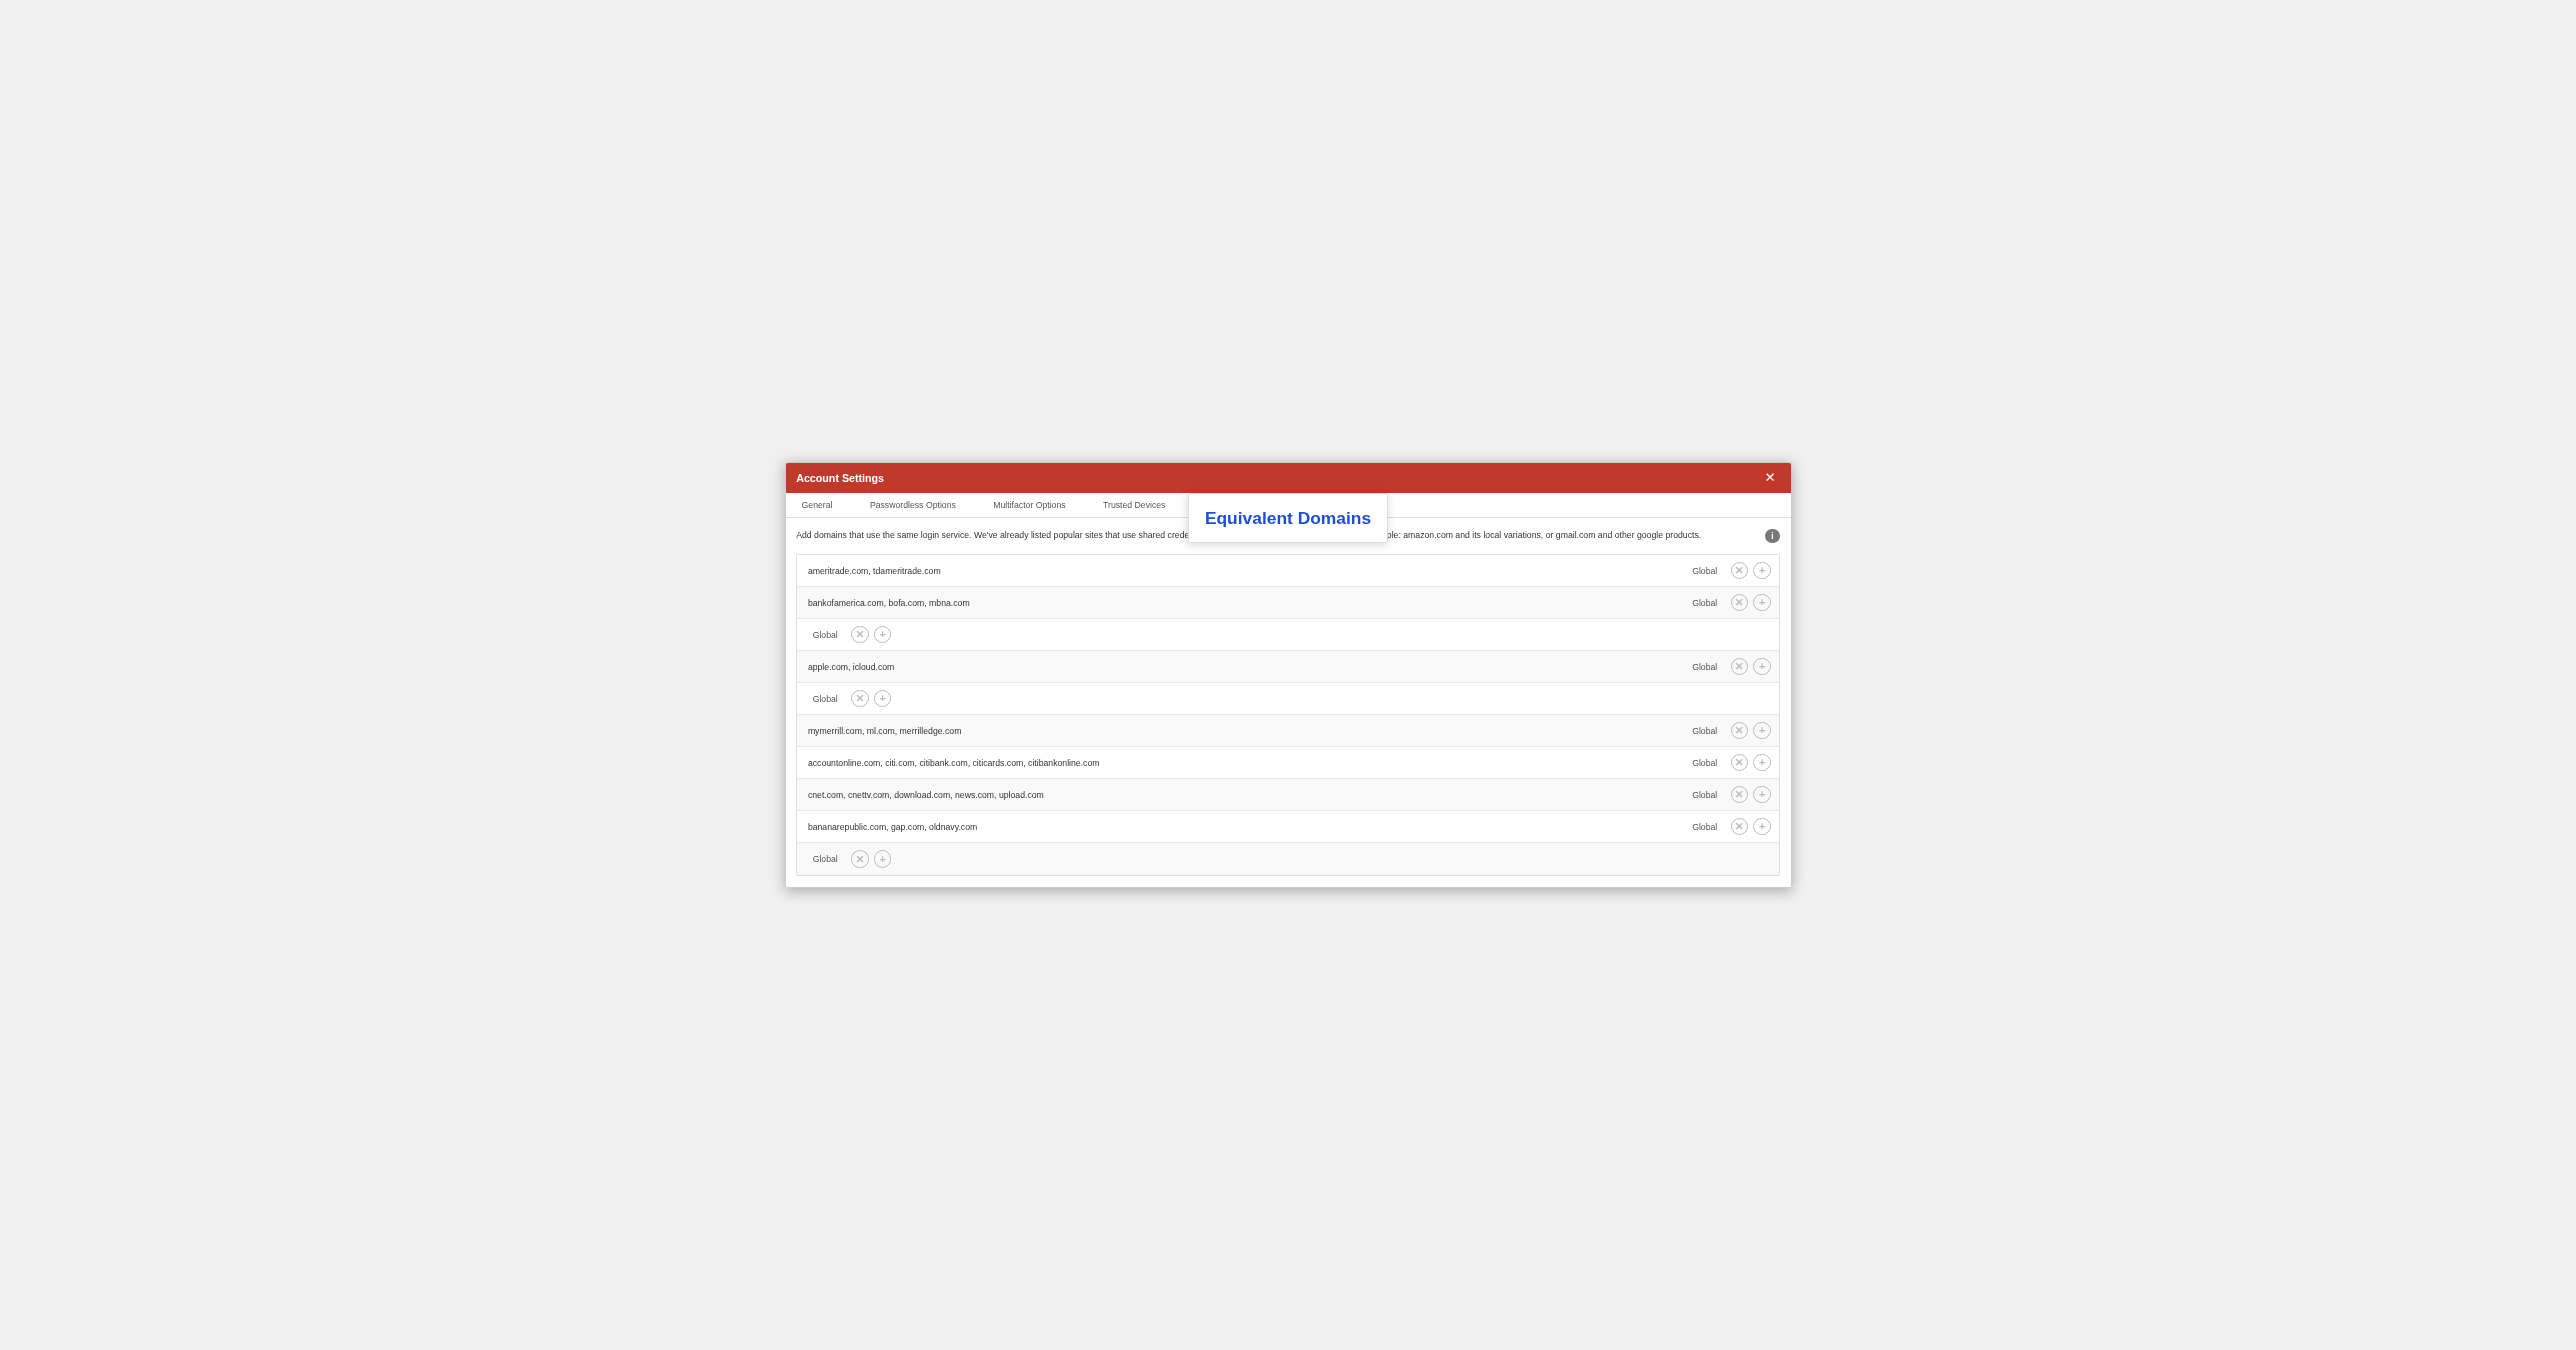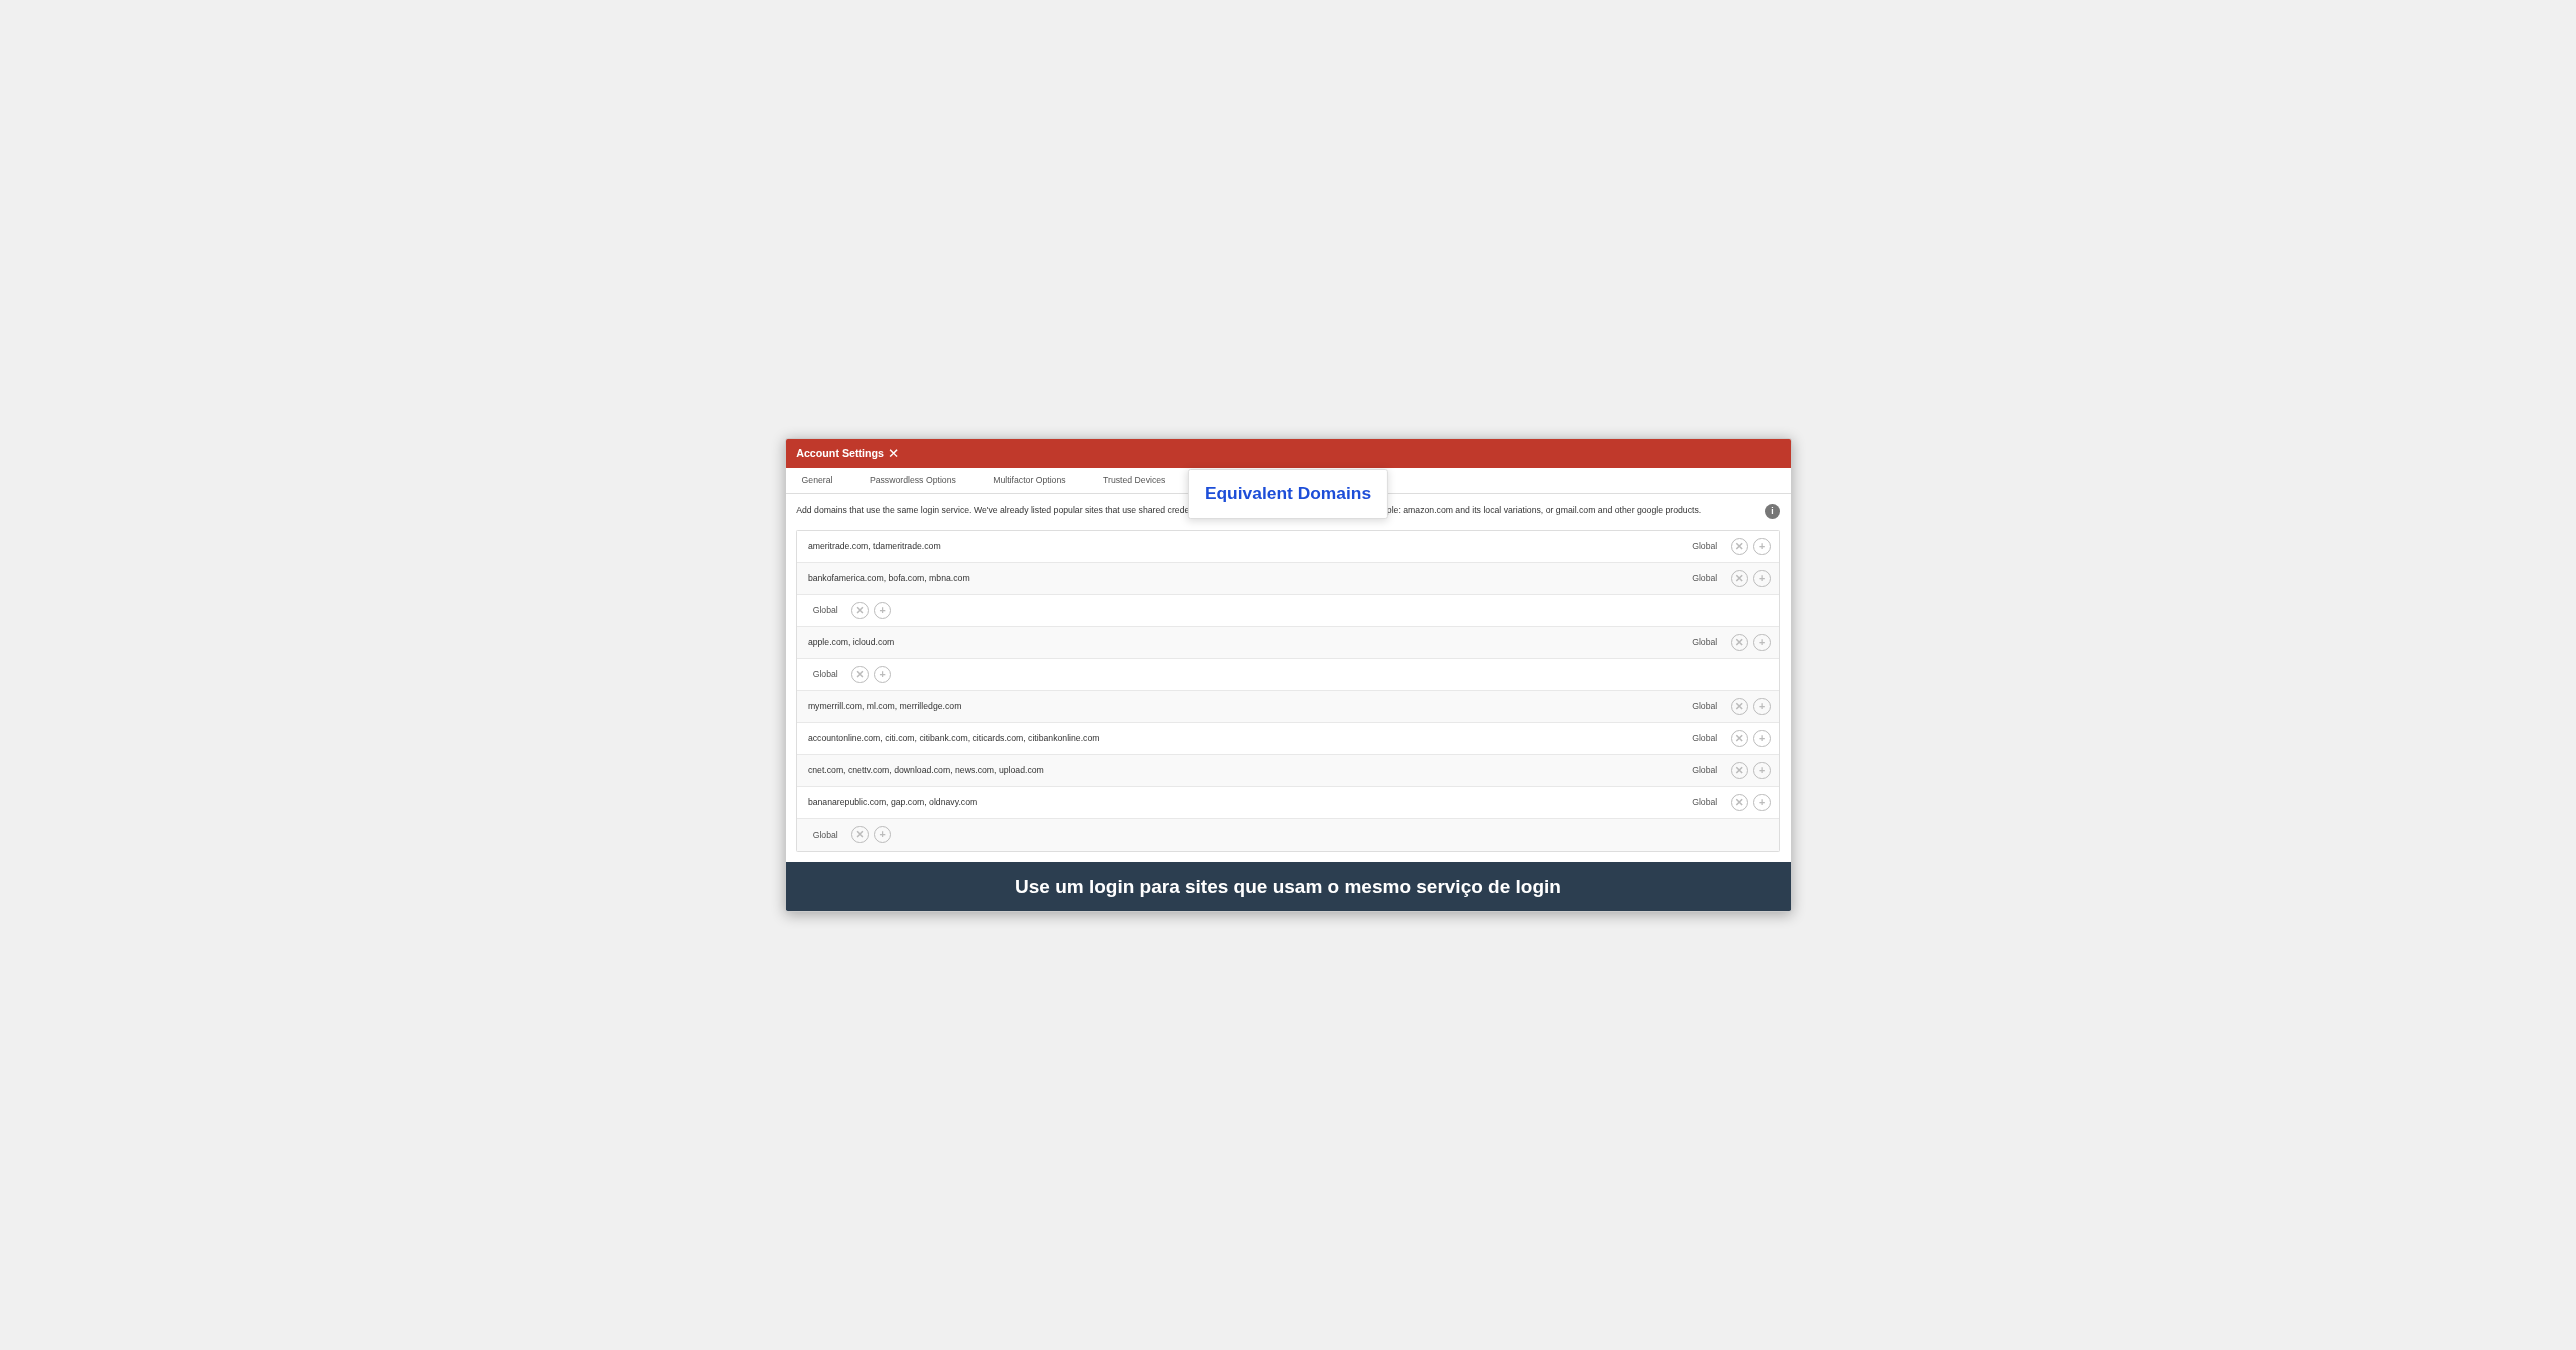--- a/index.html
+++ b/index.html
@@ -19,20 +19,21 @@
       box-shadow: 0 2.7px 13.4px rgba(0,0,0,0.3);
       overflow: hidden;
       position: relative;
     }
     .dialog-header {
       background: #c0392b;
       color: #fff;
       padding: 6.7px 10.7px;
       display: flex;
       align-items: center;
+      justify-content: space-between;
     }
     .dialog-title {
       font-size: 10.7px;
       font-weight: bold;
     }
     .close-btn {
       background: none;
       border: none;
       color: #fff;
       font-size: 13.4px;
@@ -284,17 +285,14 @@
       <div class="domain-row">
         <span class="domain-scope">Global</span>
         <div class="row-actions">
           <button class="action-btn">✕</button>
           <button class="action-btn">+</button>
         </div>
       </div>
     </div>
   </div>
 
-  <div class="bottom-banner">
-    <span>Use um login para sites que usam o mesmo serviço de login</span>
-  </div>
 </div>
 
 
 </body></html>

